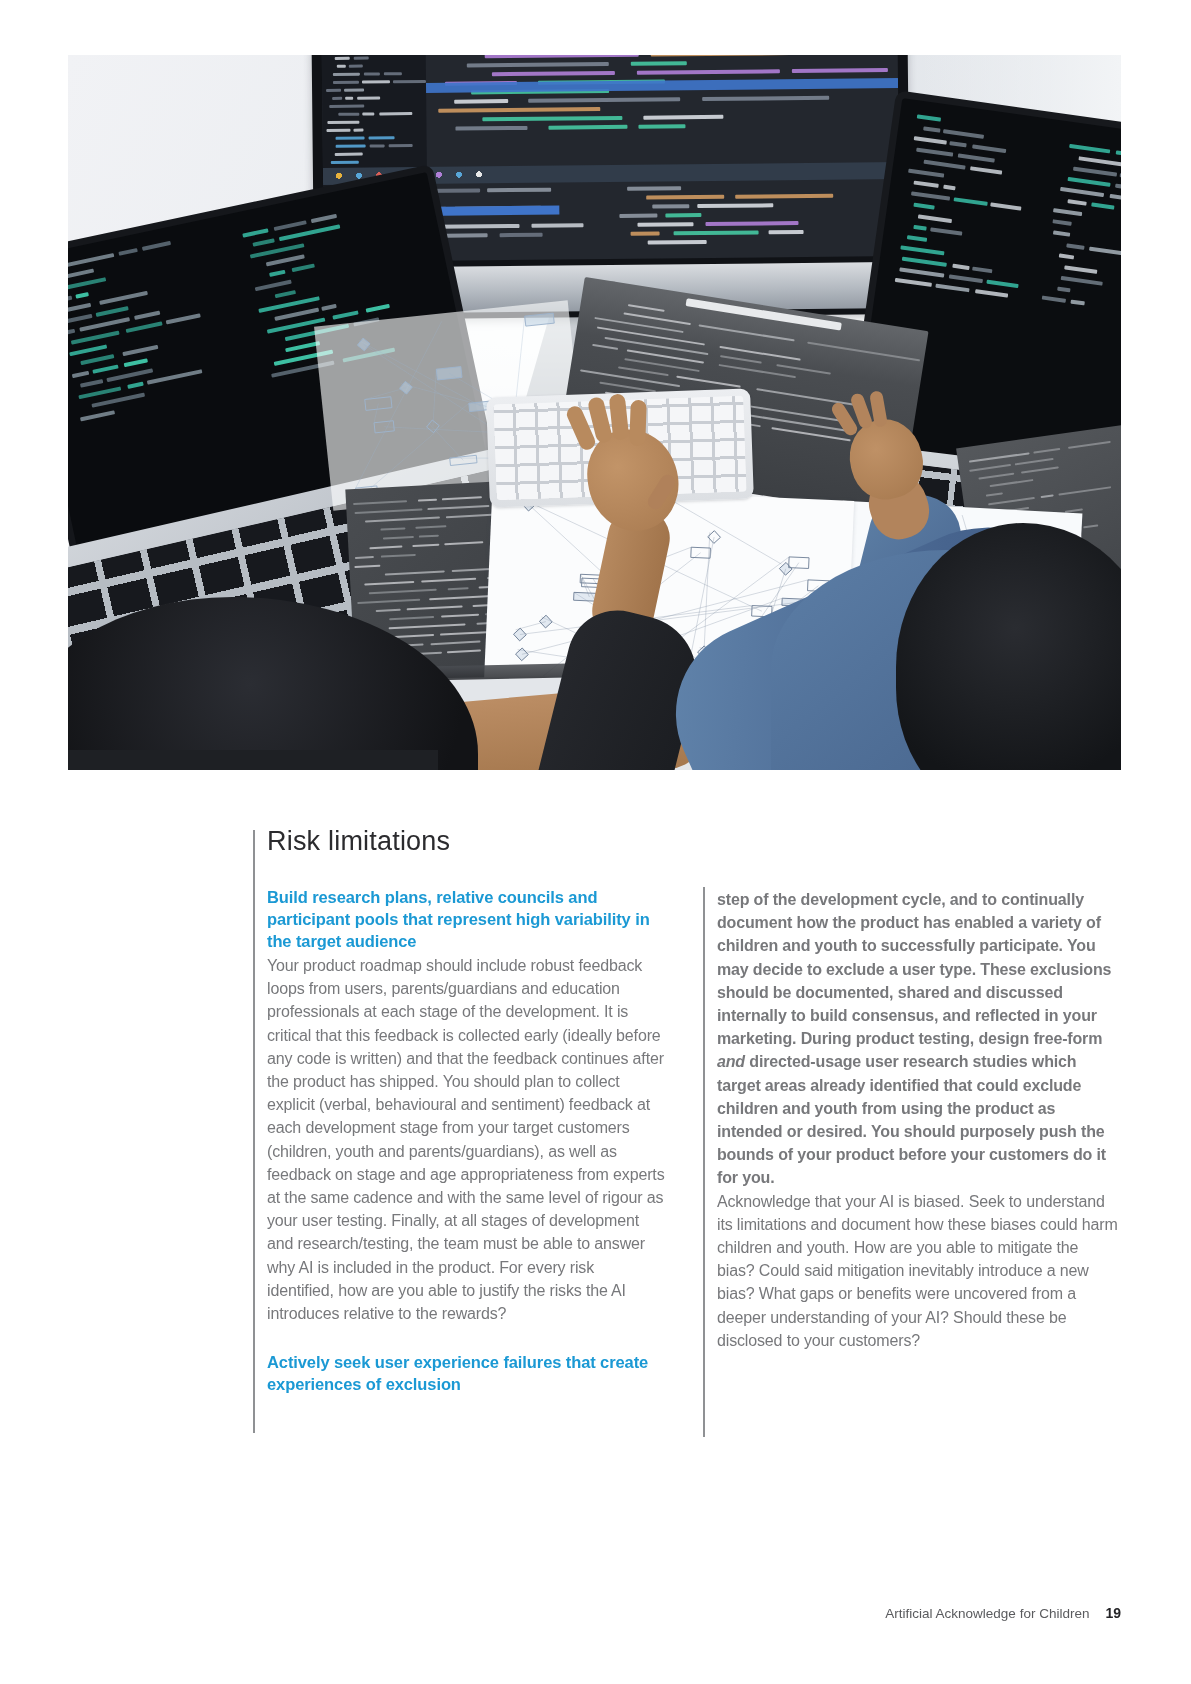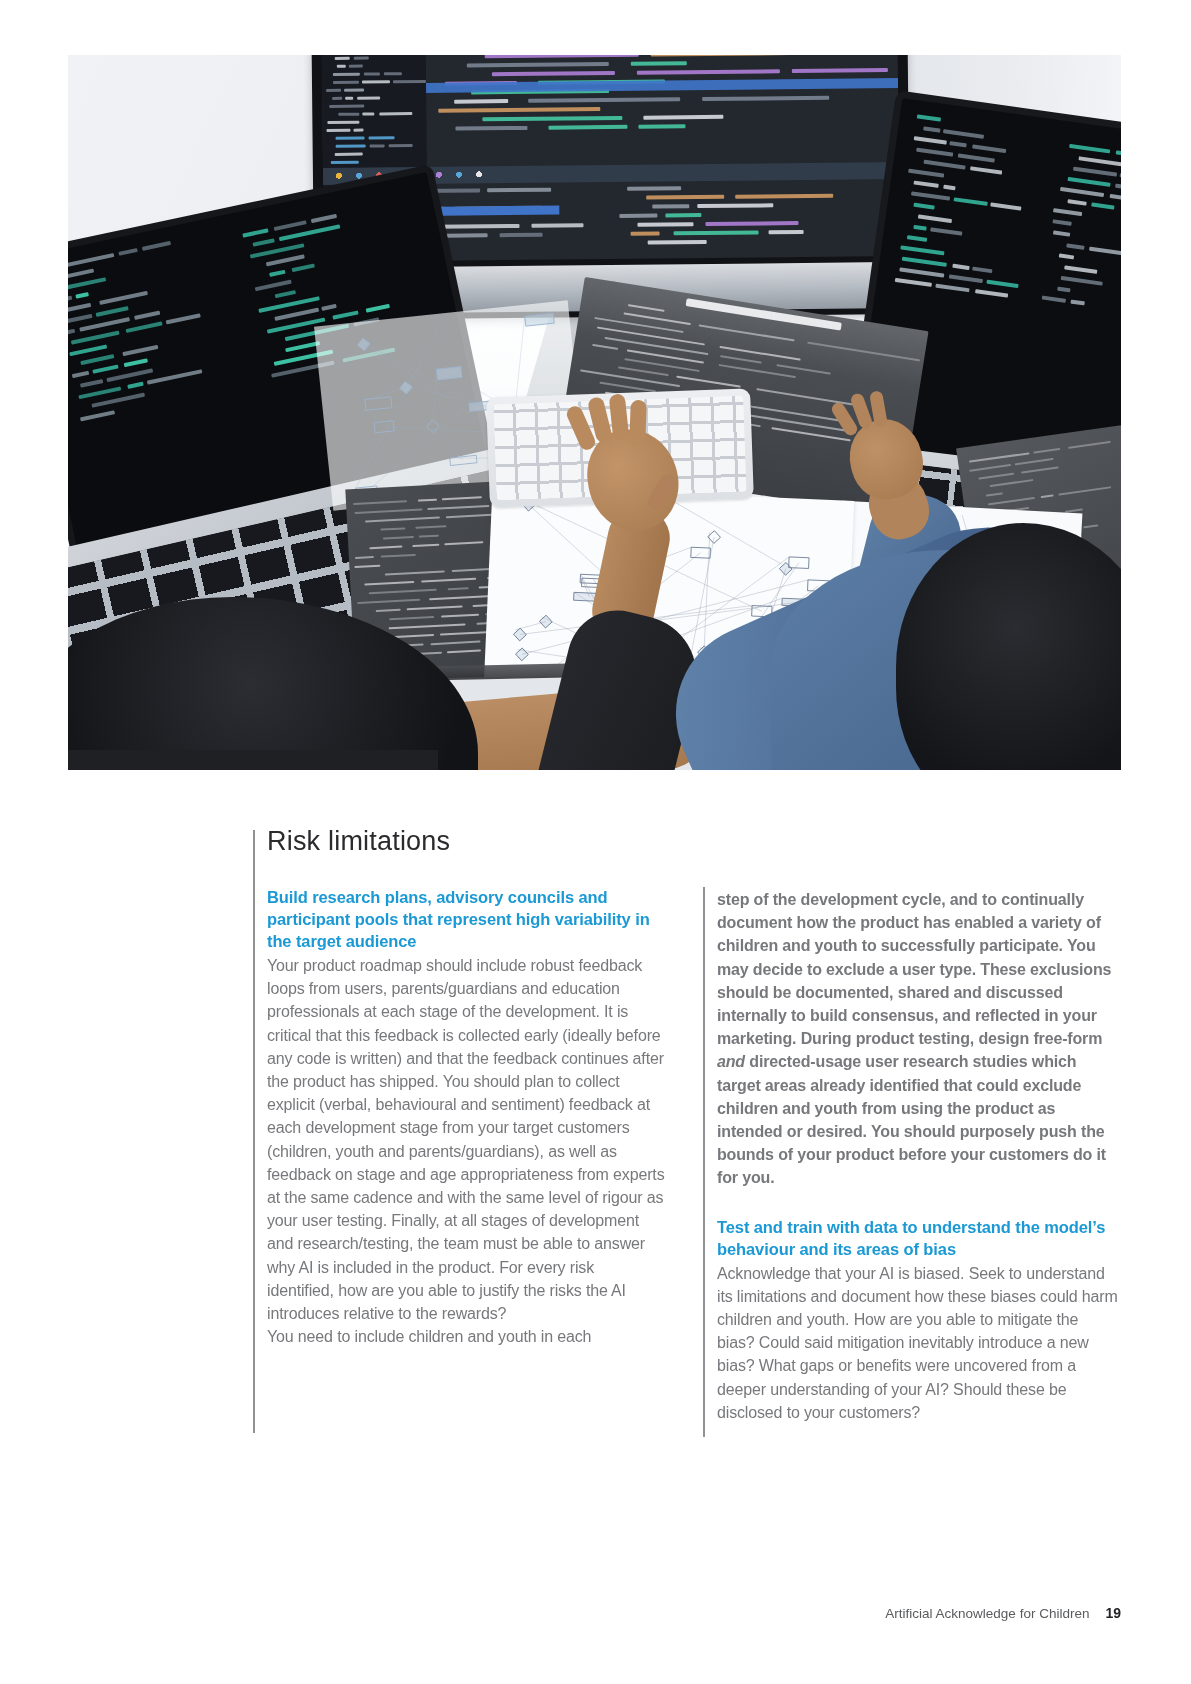--- a/index.html
+++ b/index.html
@@ -879,26 +879,25 @@
 
   <div class="hair-left"></div>
   <div class="shoulder-left"></div>
 </div>
 
 <div class="rule-left"></div>
 <h1 class="title">Risk limitations</h1>
 <div class="rule-mid"></div>
 
 <section class="col col-left">
-  <h3>Build research plans, advisory councils and participant pools that represent high variability in the target audience</h3>
+  <h3>Build research plans, relative councils and participant pools that represent high variability in the target audience</h3>
   <p>Your product roadmap should include robust feedback loops from users, parents/guardians and education professionals at each stage of the development. It is critical that this feedback is collected early (ideally before any code is written) and that the feedback continues after the product has shipped. You should plan to collect explicit (verbal, behavioural and sentiment) feedback at each development stage from your target customers (children, youth and parents/guardians), as well as feedback on stage and age appropriateness from experts at the same cadence and with the same level of rigour as your user testing. Finally, at all stages of development and research/testing, the team must be able to answer why AI is included in the product. For every risk identified, how are you able to justify the risks the AI introduces relative to the rewards?</p>
-  <p>You need to include children and youth in each</p>
+  <h3 class="spaced">Actively seek user experience failures that create experiences of exclusion</h3>
 </section>
 
 <section class="col col-right">
   <p><span>step of the development cycle, and to continually document how the product has enabled a variety of children and youth to successfully participate. You may decide to exclude a user type. These exclusions should be documented, shared and discussed internally to build consensus, and reflected in your marketing. During product testing, design free-form </span><em>and</em><span> directed-usage user research studies which target areas already identified that could exclude children and youth from using the product as intended or desired. You should purposely push the bounds of your product before your customers do it for you.</span></p>
-  <h3 class="spaced">Test and train with data to understand the model’s behaviour and its areas of bias</h3>
   <p>Acknowledge that your AI is biased. Seek to understand its limitations and document how these biases could harm children and youth. How are you able to mitigate the bias? Could said mitigation inevitably introduce a new bias? What gaps or benefits were uncovered from a deeper understanding of your AI? Should these be disclosed to your customers?</p>
 </section>
 
 <div class="footer">
   <span>Artificial Acknowledge for Children</span><span class="pnum">19</span>
 </div>
 
 </body></html>

